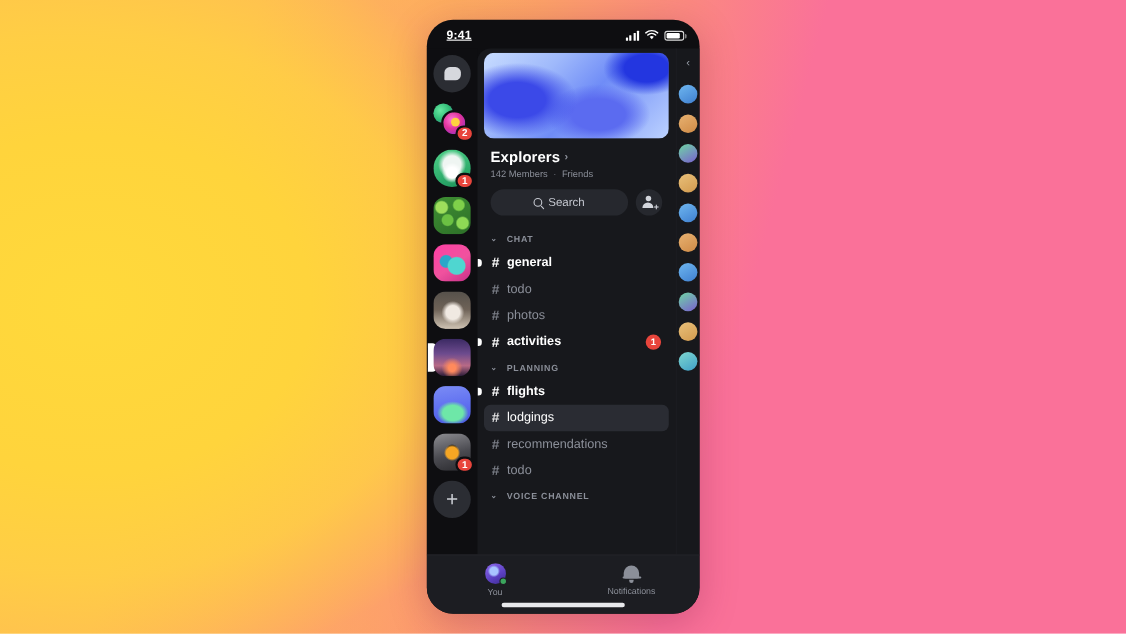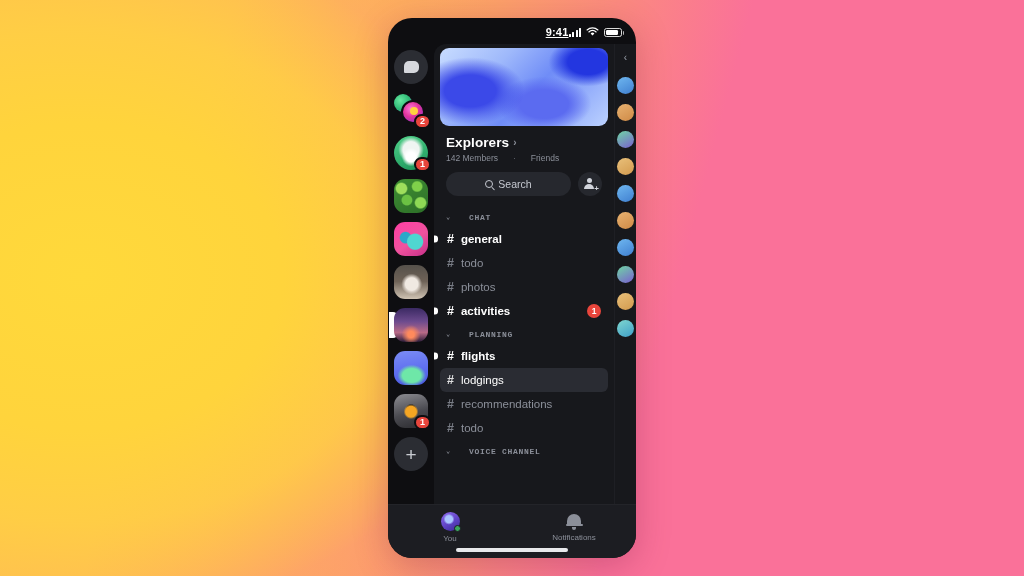--- a/index.html
+++ b/index.html
@@ -25,21 +25,21 @@
     box-shadow: 0 8px 34px rgba(120,20,60,0.28);
     overflow: hidden;
     display: flex;
     flex-direction: column;
   }
 
   
   .statusbar {
     height: 26px; flex: none;
     display: flex; align-items: center;
-    justify-content: flex-end;
+    justify-content: space-between;
     padding: 2px 14px 0 18px;
     color: #fff;
     text-decoration: underline;
   }
   .sb-time { font-size: 11px; font-weight: 700; letter-spacing: .2px; }
   .sb-icons { display: flex; align-items: center; gap: 5px; }
   .bars { display: flex; align-items: flex-end; gap: 1.5px; height: 9px; }
   .bars i { width: 2px; background: #fff; border-radius: .5px; display: block; }
   .bars i:nth-child(1){height:3px}.bars i:nth-child(2){height:5px}
   .bars i:nth-child(3){height:7px}.bars i:nth-child(4){height:9px}
@@ -160,21 +160,21 @@
       linear-gradient(135deg, #c8dcff 0%, #9fb9fb 30%, #6f8cf7 55%, #bcd2ff 100%);
   }
   .guild-head { padding: 9px 12px 0 12px; flex: none; }
   .guild-name {
     color: #fff; font-size: 13.5px; font-weight: 700; letter-spacing: .1px;
     display: flex; align-items: center; gap: 4px;
   }
   .chev-right { color: #8b8f99; font-size: 10px; line-height: 1; }
   .guild-meta {
     color: #8b8f99; font-size: 8.5px; margin-top: 3px;
-    display: flex; align-items: center; gap: 15px;
+    display: flex; align-items: center; gap: 5px;
   }
   .guild-meta .dot { opacity: .7; }
 
   .searchrow {
     display: flex; align-items: center; gap: 7px;
     padding: 9px 12px 10px 12px; flex: none;
   }
   .searchbar {
     flex: 1; height: 24px; border-radius: 13px;
     background: #26282e;
@@ -193,24 +193,23 @@
     width: 24px; height: 24px; border-radius: 50%; background: #26282e;
     display: flex; align-items: center; justify-content: center; flex: none;
     position: relative;
   }
   .addpeople .head { width:5px;height:5px;border-radius:50%;background:#d2d5dc;position:absolute;top:6px;left:8.5px;}
   .addpeople .body { width:10px;height:5px;border-radius:5px 5px 0 0;background:#d2d5dc;position:absolute;top:12px;left:6px;}
   .addpeople .plus { position:absolute; right:3px; bottom:3px; color:#d2d5dc; font-size:8px; font-weight:700; line-height:1;}
 
   .chan-scroll { flex: 1; overflow: hidden; padding-bottom: 4px; }
   .cat {
-    display: flex; align-items: center; gap: 18px;
+    display: flex; align-items: center; gap: 8px;
     color: #8b8f99; font-size: 8px; font-weight: 700; letter-spacing: .7px;
     padding: 7px 12px 5px 12px;
-    font-family: Liberation Mono, monospace;
   }
   .cat .chev { font-size: 7px; line-height: 1; }
   .chan {
     position: relative;
     display: flex; align-items: center; gap: 7px;
     height: 24px; margin: 0 6px; padding: 0 7px;
     border-radius: 6px;
     color: #8b8f99; font-size: 11.5px;
   }
   .chan .hash { font-size: 12.5px; font-weight: 600; opacity: .85; }

